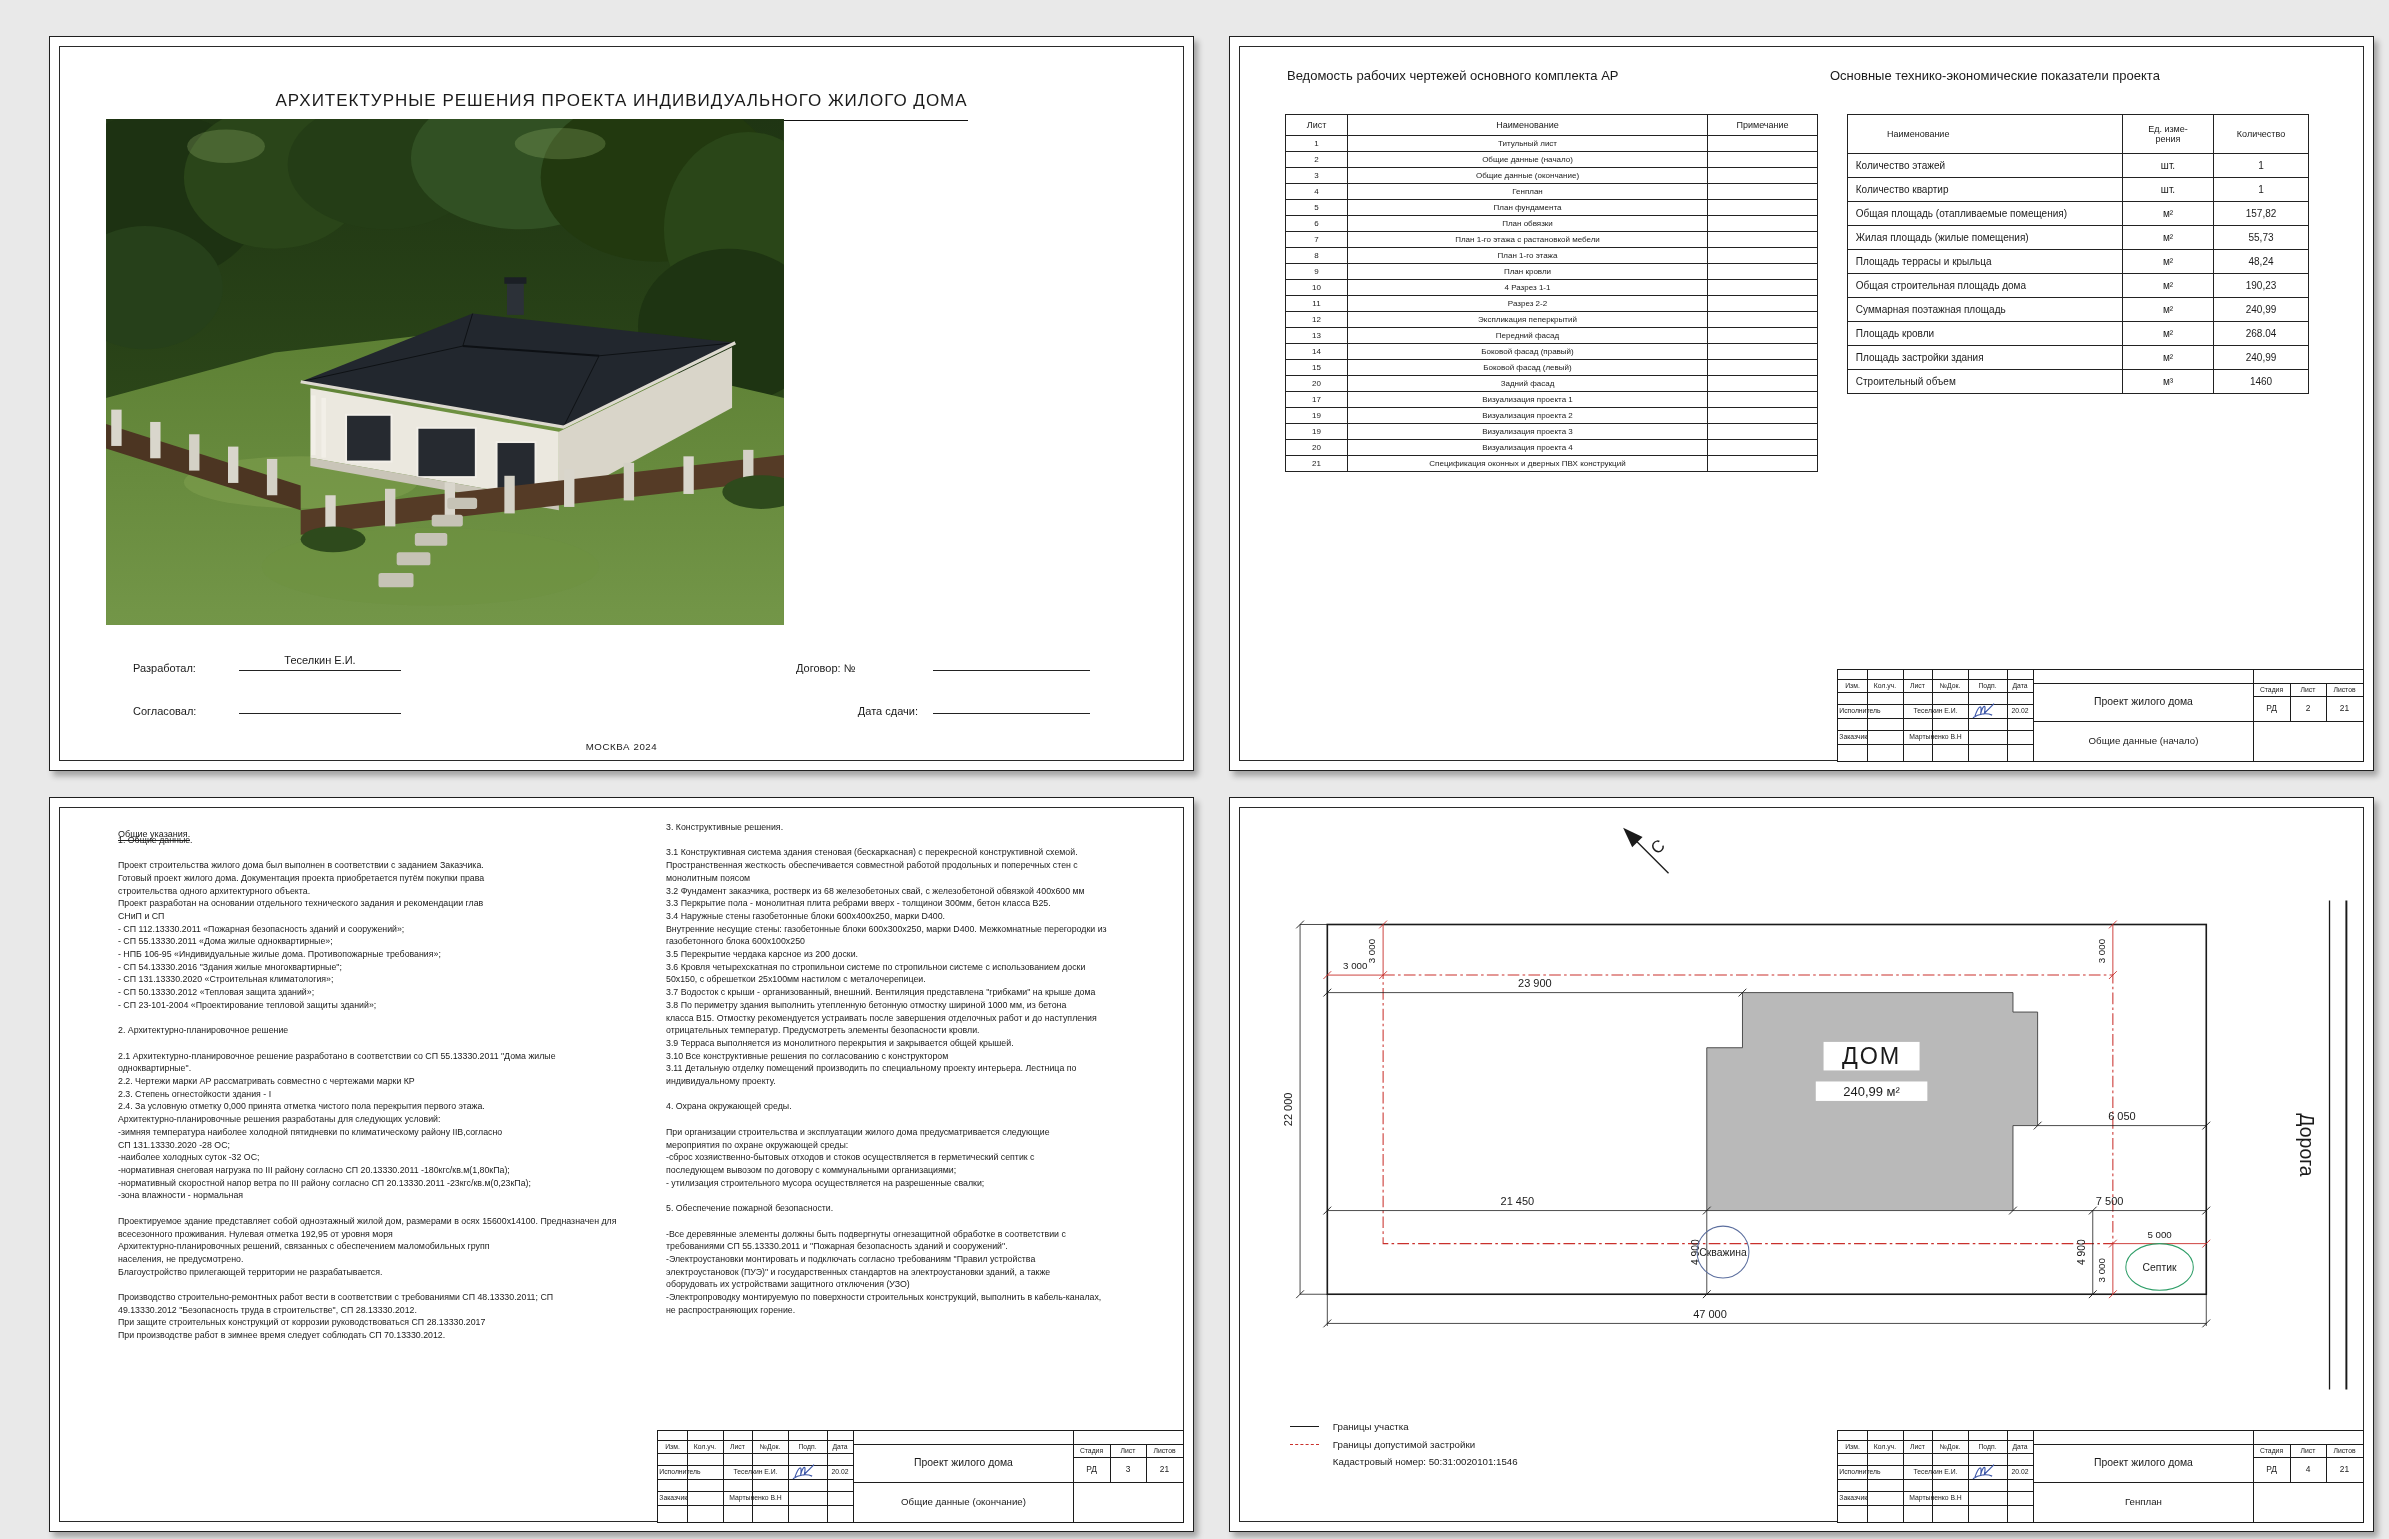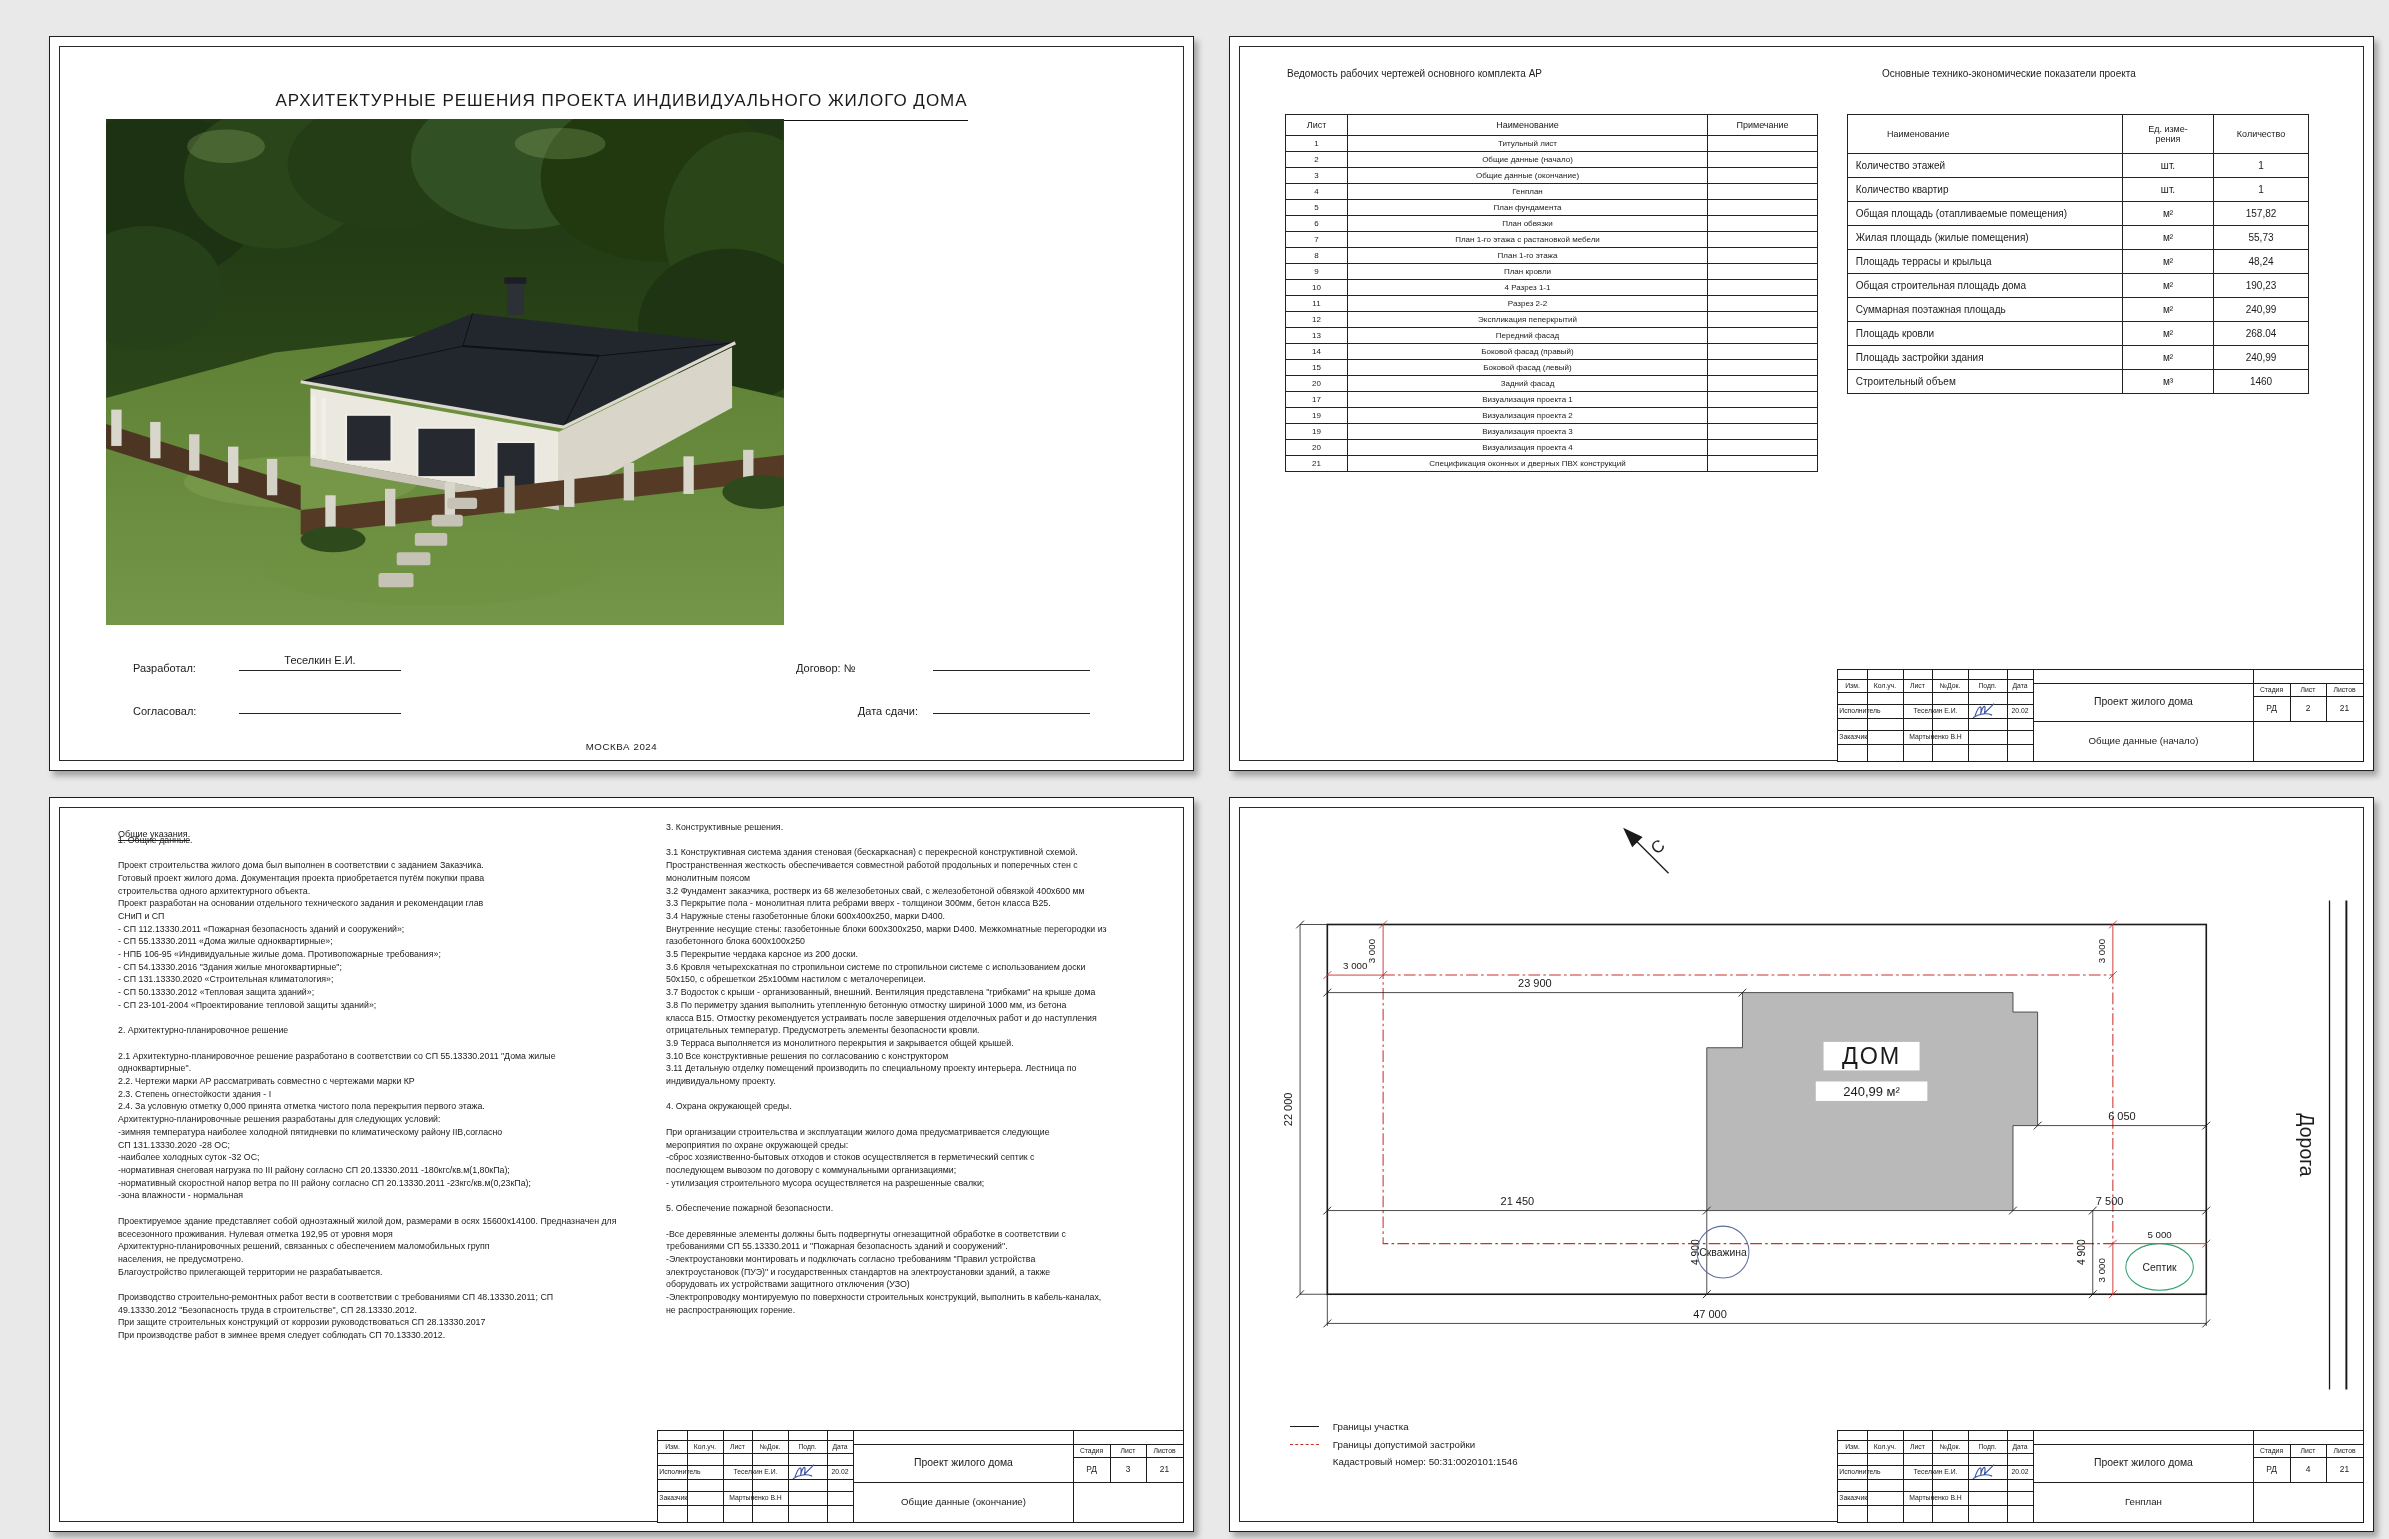--- a/index.html
+++ b/index.html
@@ -7,21 +7,21 @@
   #s1{left:49px;top:36px}#s2{left:1229px;top:36px}#s3{left:49px;top:797px}#s4{left:1229px;top:797px}
   .frame{position:absolute;left:9px;top:9px;right:9px;bottom:9px;border:1px solid #2a2a2a}
   .abs{position:absolute}
   
   .s1-title{position:absolute;top:54px;left:0;right:0;text-align:center;font-size:17px;letter-spacing:1px;white-space:nowrap}
   .s1-title span{border-bottom:1.3px solid #111;padding-bottom:10px}
   .field-label{position:absolute;font-size:11px}
   .field-line{position:absolute;border-bottom:1px solid #222;text-align:center;font-size:11px;height:15.6px}
   .city{position:absolute;left:0;right:0;text-align:center;font-size:9.7px;letter-spacing:0.6px}
   
-  .tbl-title{position:absolute;font-size:10px;white-space:nowrap}
+  .tbl-title{position:absolute;font-size:13px;white-space:nowrap}
   .tbl{position:absolute;border-left:1px solid #222;border-top:1px solid #222}
   .thead,.trow{display:grid}
   .cell{border-right:1px solid #222;border-bottom:1px solid #222;display:flex;align-items:center;justify-content:center;text-align:center;white-space:pre-line;overflow:hidden}
   .register .thead,.register .trow{grid-template-columns:62px 360px 110px}
   .register .thead .cell{height:19.5px;font-size:9px}
   .register .trow .cell{height:15px;font-size:8px}
   .indic .thead,.indic .trow{grid-template-columns:275px 91px 95px}
   .indic .thead .cell{height:38px;font-size:9px}
   .indic .thead .cell:first-child{justify-content:flex-start;padding-left:39px}
   .indic .trow .cell{height:23px;font-size:10px}
@@ -250,21 +250,21 @@
           <div class="cell"></div>
         </div>
         <div class="trow">
           <div class="cell">21</div>
           <div class="cell">Спецификация оконных и дверных ПВХ конструкций</div>
           <div class="cell"></div>
         </div>
       </div>
   </div>
 
-  <div class="tbl-title" style="left:652px;top:31px">Основные технико-экономические показатели проекта</div>
+  <div class="tbl-title" style="left:600px;top:31px">Основные технико-экономические показатели проекта</div>
   <div class="tbl indic" style="left:617px;top:77px">
     <div class="thead">
       <div class="cell">Наименование</div>
       <div class="cell">Ед. изме-
 рения</div>
       <div class="cell">Количество</div>
     </div>
     <div>
         <div class="trow">
           <div class="cell">Количество этажей</div>

